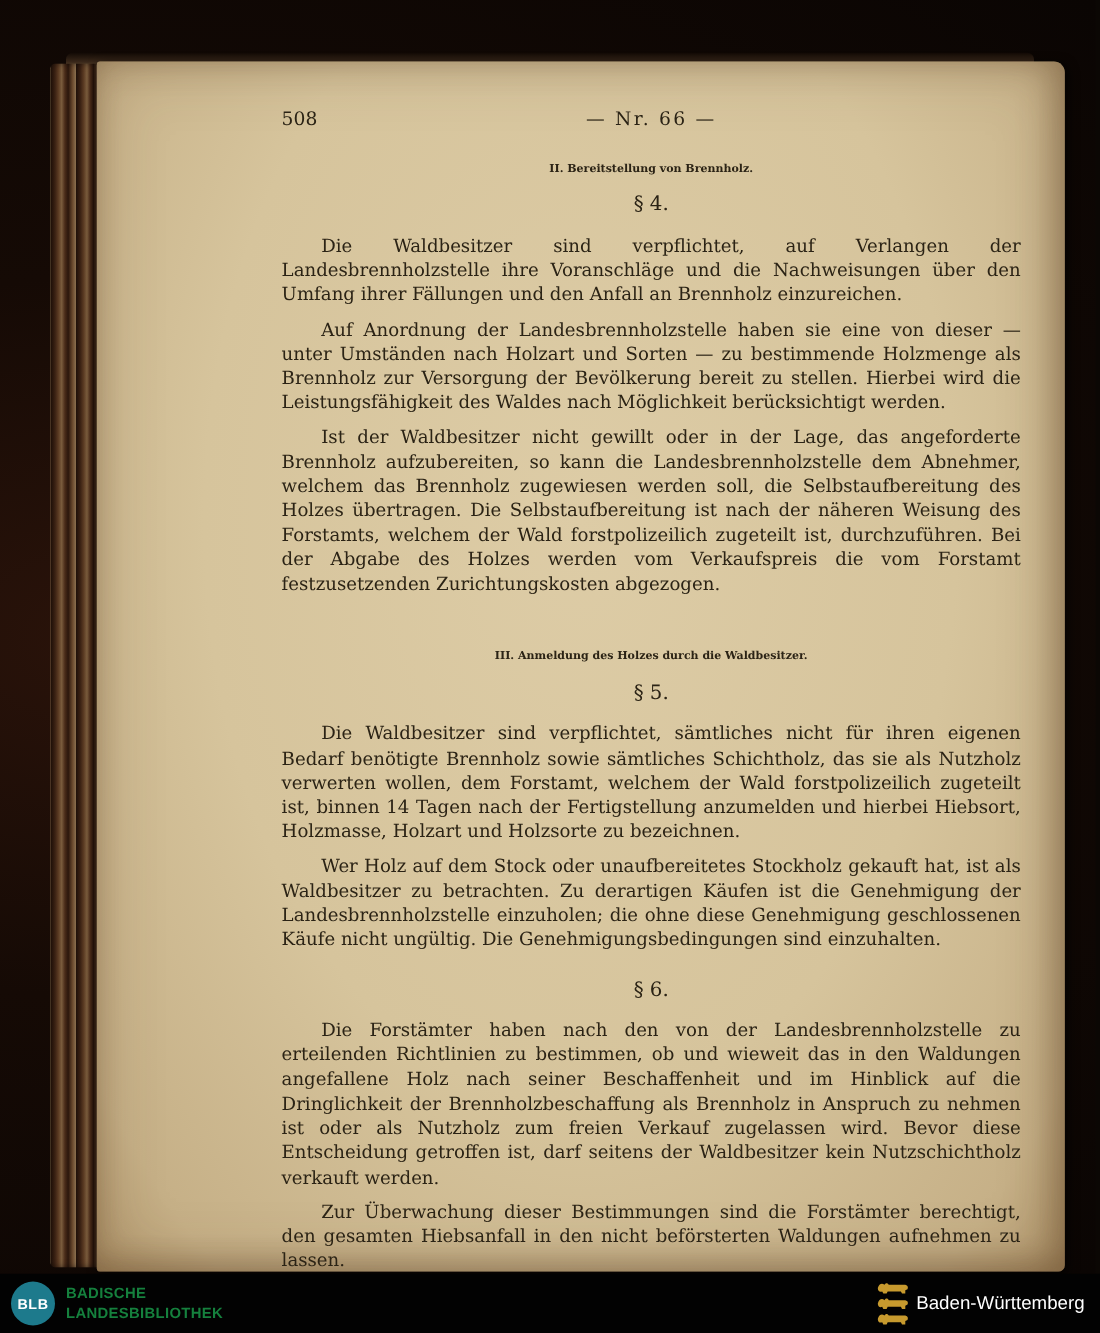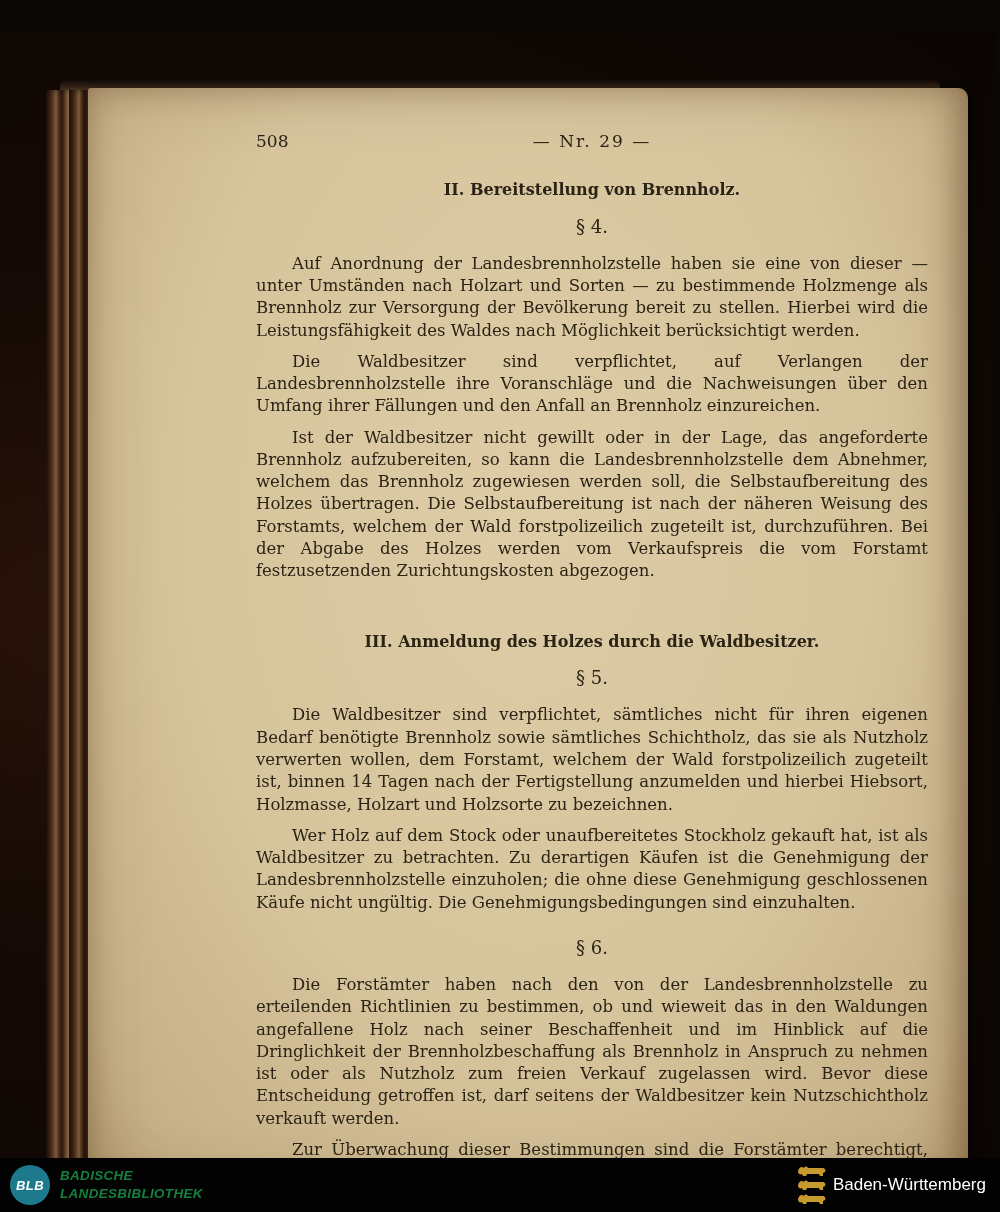--- a/index.html
+++ b/index.html
@@ -9,21 +9,20 @@
     font-family:"DejaVu Serif", serif;
     position:relative;
     overflow:hidden;
   }
 
   
   .scan-area {
     position:absolute; left:0; top:0; width:996px; height:1158px;
     background:
       radial-gradient(ellipse at 10% 50%, #2a130a 0%, #150a05 40%, #0a0503 100%);
-    margin-top: 32px;
   }
   
   .book-edges {
     position:absolute; left:46px; top:58px; width:46px; height:1094px;
     background:repeating-linear-gradient(90deg,
       #1d0f08 0px, #3a2113 4px, #5a3a22 7px, #7a5c3d 10px,
       #4a2c19 13px, #2a160c 16px, #6a4a2e 20px, #8a6f4e 23px);
     border-radius:4px 0 0 4px;
     box-shadow: inset -4px 0 6px rgba(0,0,0,.5);
   }
@@ -56,39 +55,39 @@
   .header-row {
     display:flex; align-items:baseline; position:relative;
     margin-bottom:26px; font-size:17px;
   }
   .page-number { text-align:left; }
   .header-center {
     position:absolute; left:0; right:0; text-align:center;
     letter-spacing:2px;
   }
   .h-section {
-    text-align:center; font-weight:bold; font-size:16px;
+    text-align:center; font-weight:bold; font-size:10px;
     margin-bottom:14px; text-indent:0;
   }
   .gap-top { margin-top:48px; }
   .gap-top-sm { margin-top:22px; }
   .s-mark {
     text-align:center; font-size:18px; margin-bottom:14px; text-indent:0;
   }
   .para { text-indent:36px; margin-bottom:9px; }
 
   
   .footer {
     position:absolute; left:0; bottom:0; width:1000px; height:54px;
     background:#020202;
     display:flex; align-items:center; justify-content:space-between;
     padding:0 14px 0 10px;
     font-family:"Liberation Sans", sans-serif;
   }
-  .footer-left { display:flex; align-items:center; gap:10px;font-style:italic; }
+  .footer-left { display:flex; align-items:center; gap:10px; }
   .blb-logo {
     width:40px; height:40px; border-radius:50%;
     background:#1d7a8c;
     color:#fff; font-weight:bold; font-size:13px;
     display:flex; align-items:center; justify-content:center;
     letter-spacing:.5px;
   }
   .lib-name { color:#15803d; font-weight:bold; font-size:13.5px; line-height:1.3; letter-spacing:.3px; }
   .footer-right { display:flex; align-items:center; gap:4px; }
   .coat { display:block; }
@@ -99,27 +98,27 @@
 
 <div class="scan-area">
   <div class="book-edges-top"></div>
   <div class="book-edges"></div>
 
   <div class="page">
     <div class="content">
 
       <div class="header-row">
         <span class="page-number">508</span>
-        <span class="header-center">—  Nr. 29  —</span>
+        <span class="header-center">—  Nr. 66  —</span>
       </div>
 
       <div class="h-section">II. Bereitstellung von Brennholz.</div>
       <div class="s-mark">§ 4.</div>
+      <div class="para">Die Waldbesitzer sind verpflichtet, auf Verlangen der Landesbrennholzstelle ihre Voranschläge und die Nachweisungen über den Umfang ihrer Fällungen und den Anfall an Brennholz einzureichen.</div>
       <div class="para">Auf Anordnung der Landesbrennholzstelle haben sie eine von dieser — unter Umständen nach Holzart und Sorten — zu bestimmende Holzmenge als Brennholz zur Versorgung der Bevölkerung bereit zu stellen. Hierbei wird die Leistungsfähigkeit des Waldes nach Möglichkeit berücksichtigt werden.</div>
-      <div class="para">Die Waldbesitzer sind verpflichtet, auf Verlangen der Landesbrennholzstelle ihre Voranschläge und die Nachweisungen über den Umfang ihrer Fällungen und den Anfall an Brennholz einzureichen.</div>
       <div class="para">Ist der Waldbesitzer nicht gewillt oder in der Lage, das angeforderte Brennholz aufzubereiten, so kann die Landesbrennholzstelle dem Abnehmer, welchem das Brennholz zugewiesen werden soll, die Selbstaufbereitung des Holzes übertragen. Die Selbstaufbereitung ist nach der näheren Weisung des Forstamts, welchem der Wald forstpolizeilich zugeteilt ist, durchzuführen. Bei der Abgabe des Holzes werden vom Verkaufspreis die vom Forstamt festzusetzenden Zurichtungskosten abgezogen.</div>
 
       <div class="h-section gap-top">III. Anmeldung des Holzes durch die Waldbesitzer.</div>
       <div class="s-mark">§ 5.</div>
       <div class="para">Die Waldbesitzer sind verpflichtet, sämtliches nicht für ihren eigenen Bedarf benötigte Brennholz sowie sämtliches Schichtholz, das sie als Nutzholz verwerten wollen, dem Forstamt, welchem der Wald forstpolizeilich zugeteilt ist, binnen 14 Tagen nach der Fertigstellung anzumelden und hierbei Hiebsort, Holzmasse, Holzart und Holzsorte zu bezeichnen.</div>
       <div class="para">Wer Holz auf dem Stock oder unaufbereitetes Stockholz gekauft hat, ist als Waldbesitzer zu betrachten. Zu derartigen Käufen ist die Genehmigung der Landesbrennholzstelle einzuholen; die ohne diese Genehmigung geschlossenen Käufe nicht ungültig. Die Genehmigungsbedingungen sind einzuhalten.</div>
 
       <div class="s-mark gap-top-sm">§ 6.</div>
       <div class="para">Die Forstämter haben nach den von der Landesbrennholzstelle zu erteilenden Richtlinien zu bestimmen, ob und wieweit das in den Waldungen angefallene Holz nach seiner Beschaffenheit und im Hinblick auf die Dringlichkeit der Brennholzbeschaffung als Brennholz in Anspruch zu nehmen ist oder als Nutzholz zum freien Verkauf zugelassen wird. Bevor diese Entscheidung getroffen ist, darf seitens der Waldbesitzer kein Nutzschichtholz verkauft werden.</div>
       <div class="para">Zur Überwachung dieser Bestimmungen sind die Forstämter berechtigt, den gesamten Hiebsanfall in den nicht beförsterten Waldungen aufnehmen zu lassen.</div>

